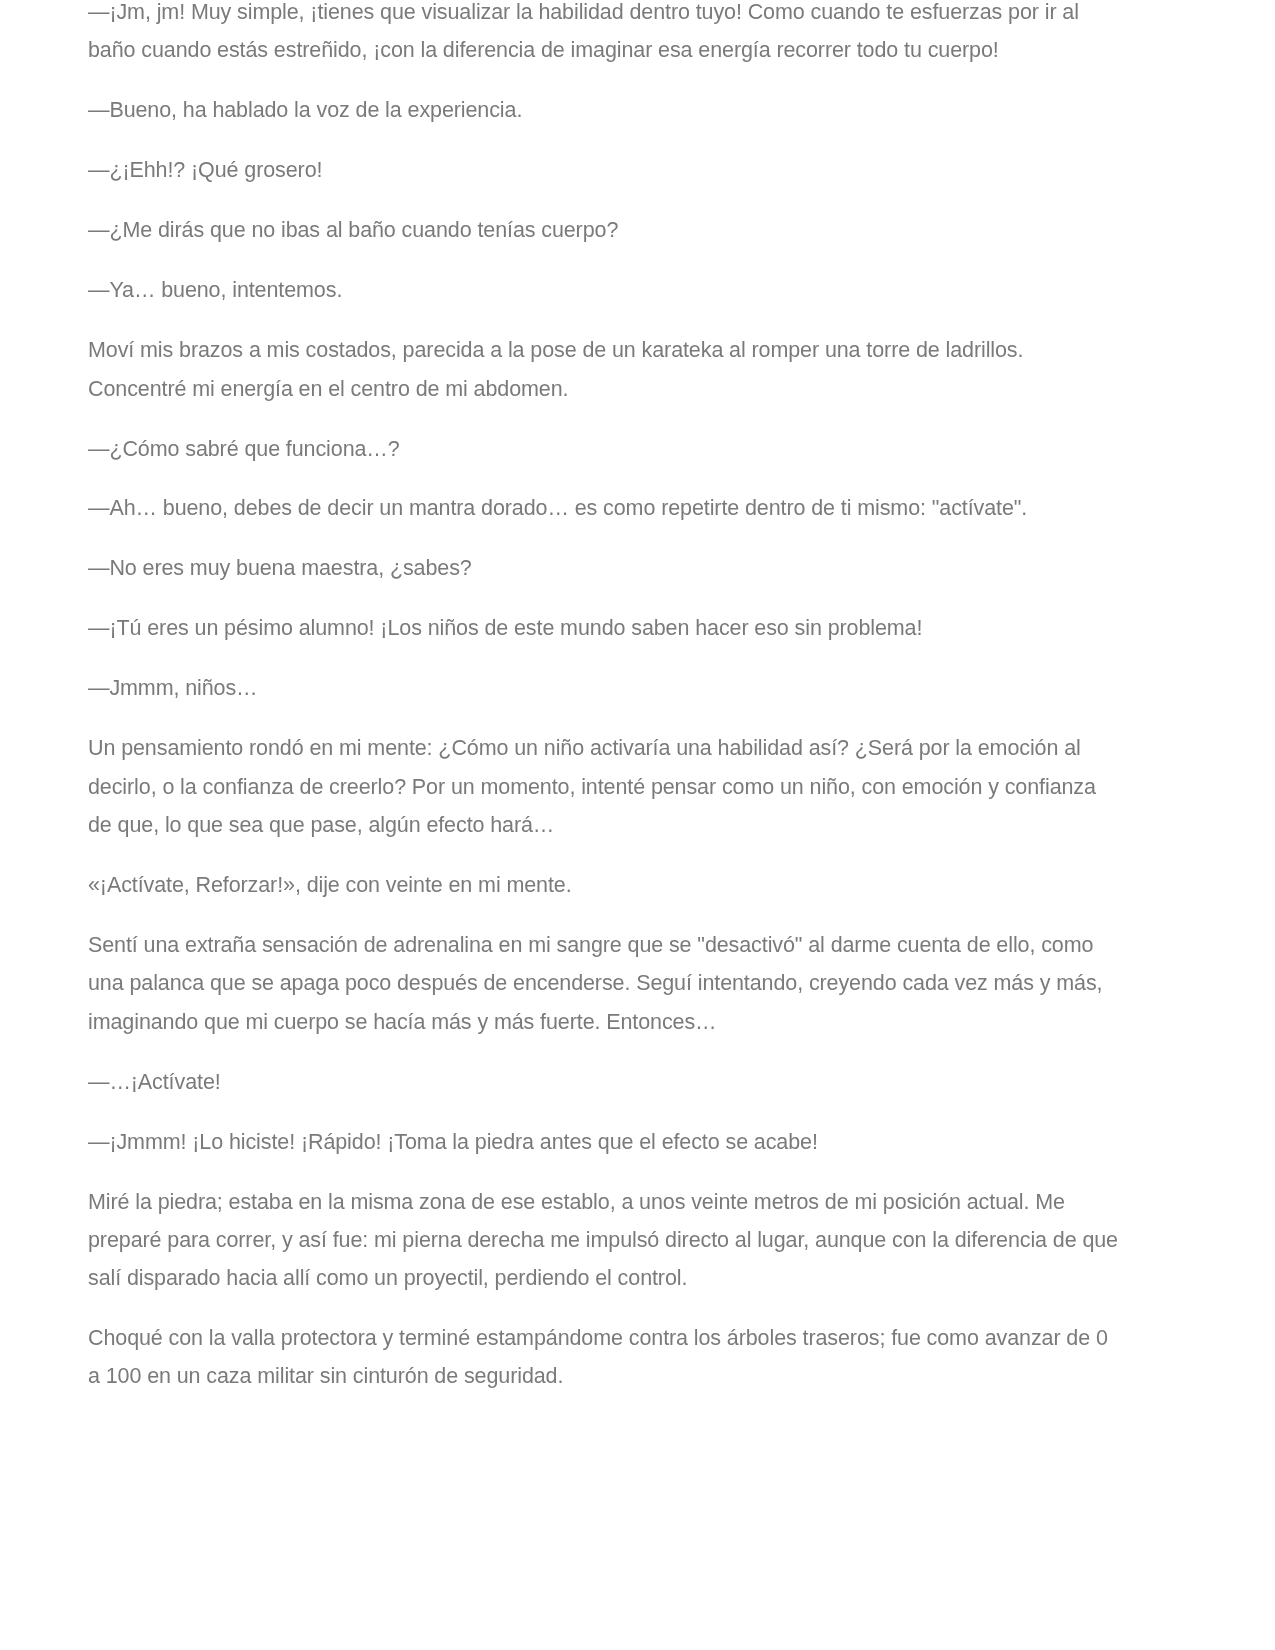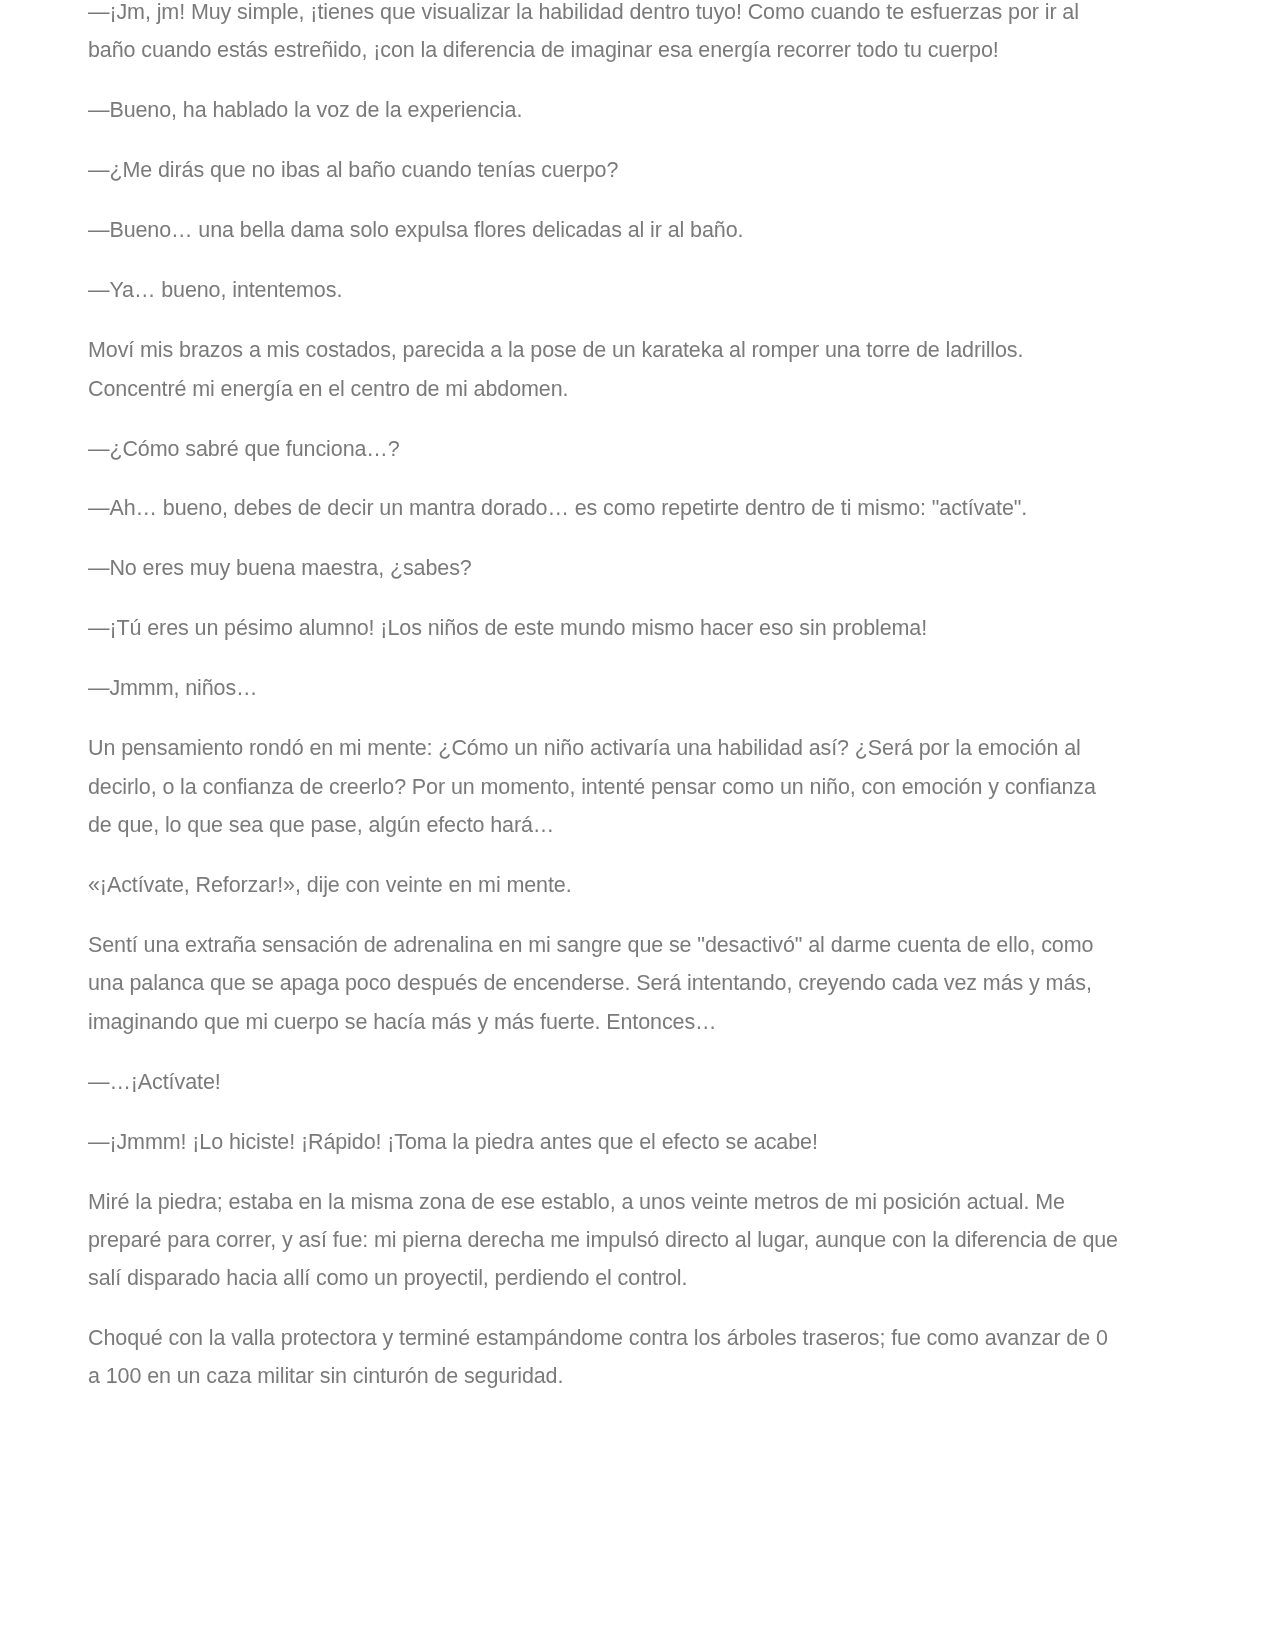--- a/index.html
+++ b/index.html
@@ -28,29 +28,29 @@
       margin: 0 0 21.7px 0;
       padding: 0;
     }
   </style>
 </head>
 <body>
 
 <div class="doc">
   <p>—¡Jm, jm! Muy simple, ¡tienes que visualizar la habilidad dentro tuyo! Como cuando te esfuerzas por ir al baño cuando estás estreñido, ¡con la diferencia de imaginar esa energía recorrer todo tu cuerpo!</p>
   <p>—Bueno, ha hablado la voz de la experiencia.</p>
+  <p>—¿¡Ehh!? ¡Qué grosero!</p>
   <p>—¿Me dirás que no ibas al baño cuando tenías cuerpo?</p>
-  <p>—Bueno… una bella dama solo expulsa flores delicadas al ir al baño.</p>
   <p>—Ya… bueno, intentemos.</p>
   <p>Moví mis brazos a mis costados, parecida a la pose de un karateka al romper una torre de ladrillos. Concentré mi energía en el centro de mi abdomen.</p>
   <p>—¿Cómo sabré que funciona…?</p>
   <p>—Ah… bueno, debes de decir un mantra dorado… es como repetirte dentro de ti mismo: "actívate".</p>
   <p>—No eres muy buena maestra, ¿sabes?</p>
-  <p>—¡Tú eres un pésimo alumno! ¡Los niños de este mundo mismo hacer eso sin problema!</p>
+  <p>—¡Tú eres un pésimo alumno! ¡Los niños de este mundo saben hacer eso sin problema!</p>
   <p>—Jmmm, niños…</p>
   <p>Un pensamiento rondó en mi mente: ¿Cómo un niño activaría una habilidad así? ¿Será por la emoción al decirlo, o la confianza de creerlo? Por un momento, intenté pensar como un niño, con emoción y confianza de que, lo que sea que pase, algún efecto hará…</p>
   <p>«¡Actívate, Reforzar!», dije con veinte en mi mente.</p>
-  <p>Sentí una extraña sensación de adrenalina en mi sangre que se "desactivó" al darme cuenta de ello, como una palanca que se apaga poco después de encenderse. Será intentando, creyendo cada vez más y más, imaginando que mi cuerpo se hacía más y más fuerte. Entonces…</p>
+  <p>Sentí una extraña sensación de adrenalina en mi sangre que se "desactivó" al darme cuenta de ello, como una palanca que se apaga poco después de encenderse. Seguí intentando, creyendo cada vez más y más, imaginando que mi cuerpo se hacía más y más fuerte. Entonces…</p>
   <p>—…¡Actívate!</p>
   <p>—¡Jmmm! ¡Lo hiciste! ¡Rápido! ¡Toma la piedra antes que el efecto se acabe!</p>
   <p>Miré la piedra; estaba en la misma zona de ese establo, a unos veinte metros de mi posición actual. Me preparé para correr, y así fue: mi pierna derecha me impulsó directo al lugar, aunque con la diferencia de que salí disparado hacia allí como un proyectil, perdiendo el control.</p>
   <p>Choqué con la valla protectora y terminé estampándome contra los árboles traseros; fue como avanzar de 0 a 100 en un caza militar sin cinturón de seguridad.</p>
 </div>
 
 </body></html>

